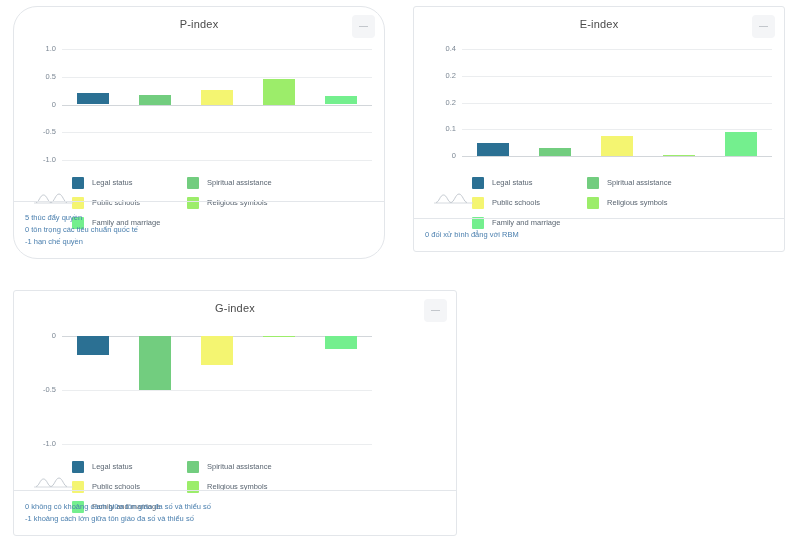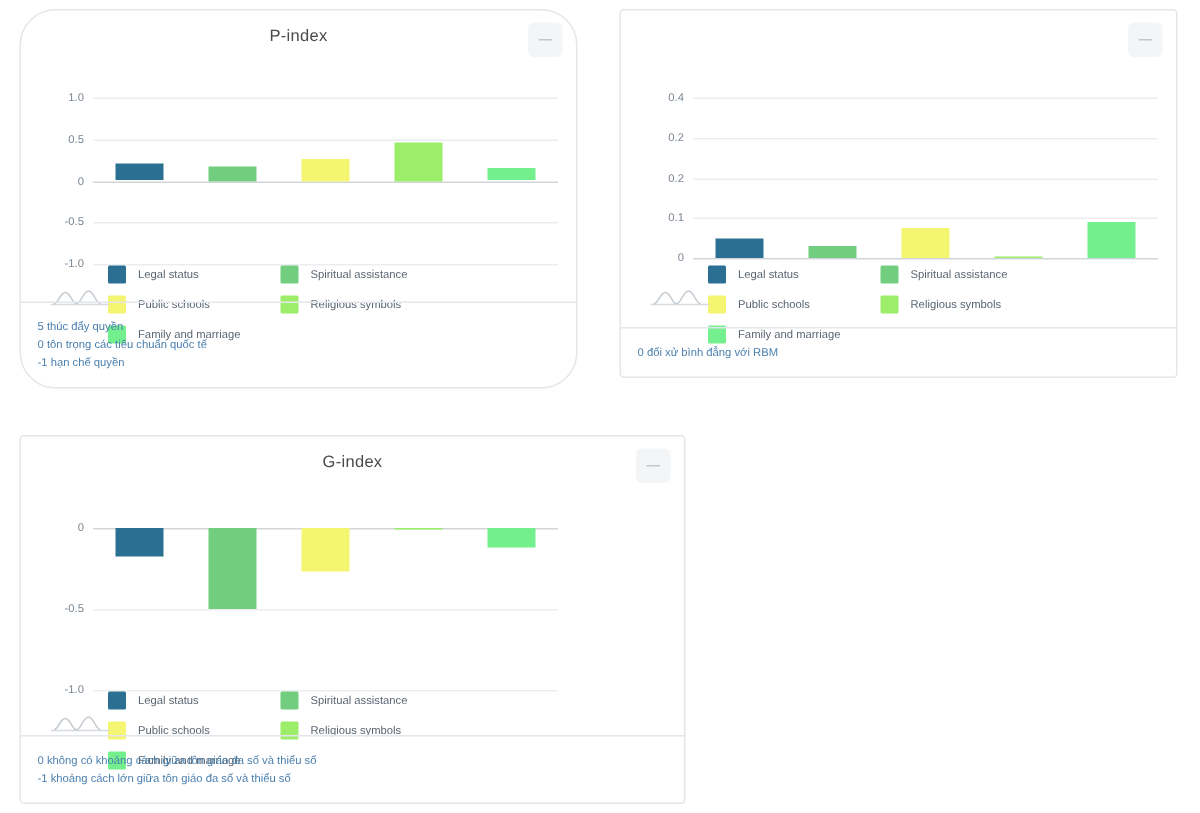--- a/index.html
+++ b/index.html
@@ -65,21 +65,21 @@
     top: 11px;
     width: 9px;
     height: 1px;
     background: #c3c7cc;
   }
 
   
   .plot {
     position: absolute;
     left: 0;
-    top: 16px;
+    top: 0;
     width: 100%;
     height: 100%;
     text-decoration: underline;
   }
   .gridline {
     position: absolute;
     height: 1px;
     background: #ebedef;
   }
   .zeroline {
@@ -209,20 +209,21 @@
     </div>
     <div class="card-footer">
       <div class="footer-line">5 thúc đẩy quyền</div>
       <div class="footer-line">0 tôn trọng các tiêu chuẩn quốc tế</div>
       <div class="footer-line">-1 hạn chế quyền</div>
     </div>
   </div>
 
   <div class="card" id="card-e">
     <div class="card-body">
+      <div class="card-title">E-index</div>
       <button class="collapse-btn">
         <span class="dash"></span>
       </button>
       <div class="plot" id="plot-e">
           <div class="gridline" style="left: 48px; width: 310px; top: 42px;"></div>
           <div class="ytick" style="left: 8px; top: 38px;">0.4</div>
           <div class="gridline" style="left: 48px; width: 310px; top: 69px;"></div>
           <div class="ytick" style="left: 8px; top: 64.75px;">0.2</div>
           <div class="gridline" style="left: 48px; width: 310px; top: 96px;"></div>
           <div class="ytick" style="left: 8px; top: 91.5px;">0.2</div>

